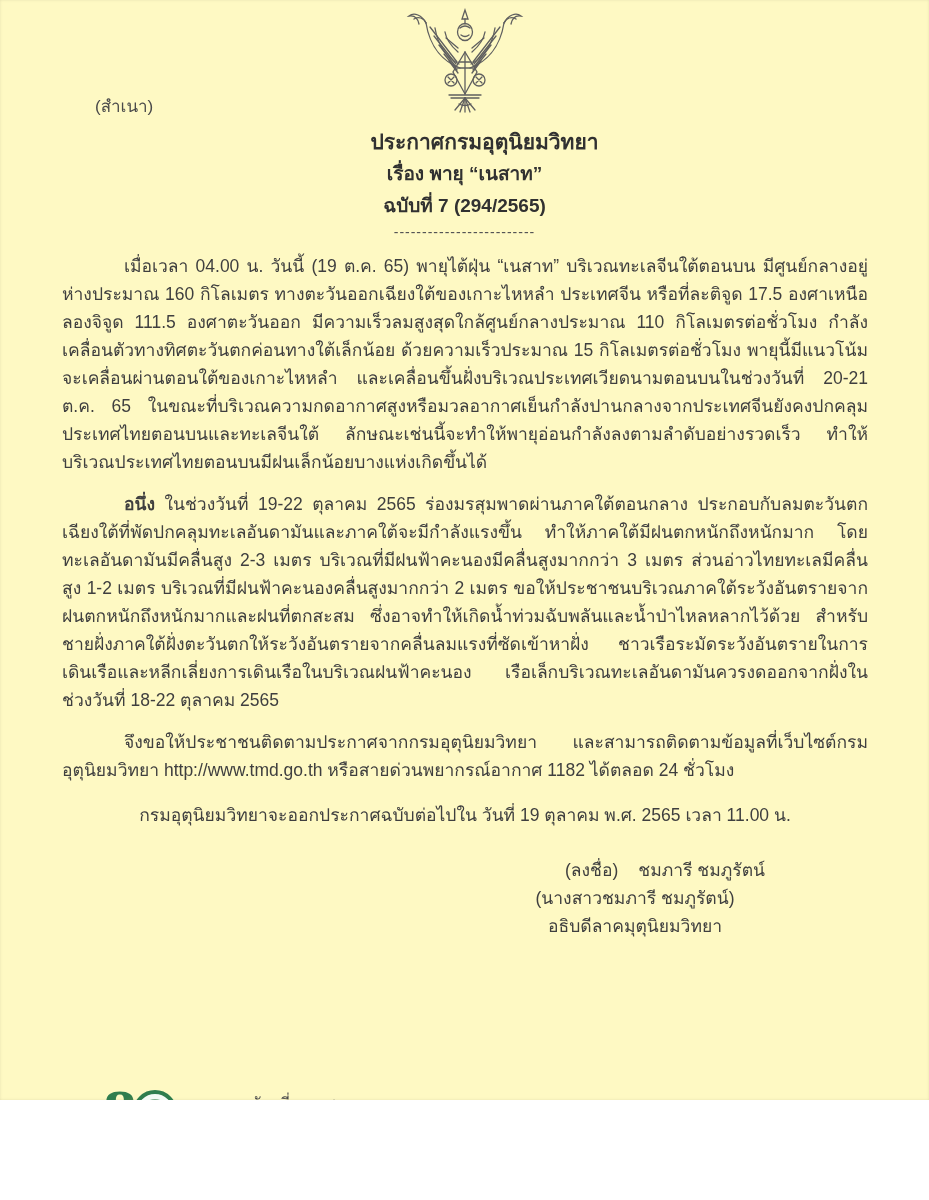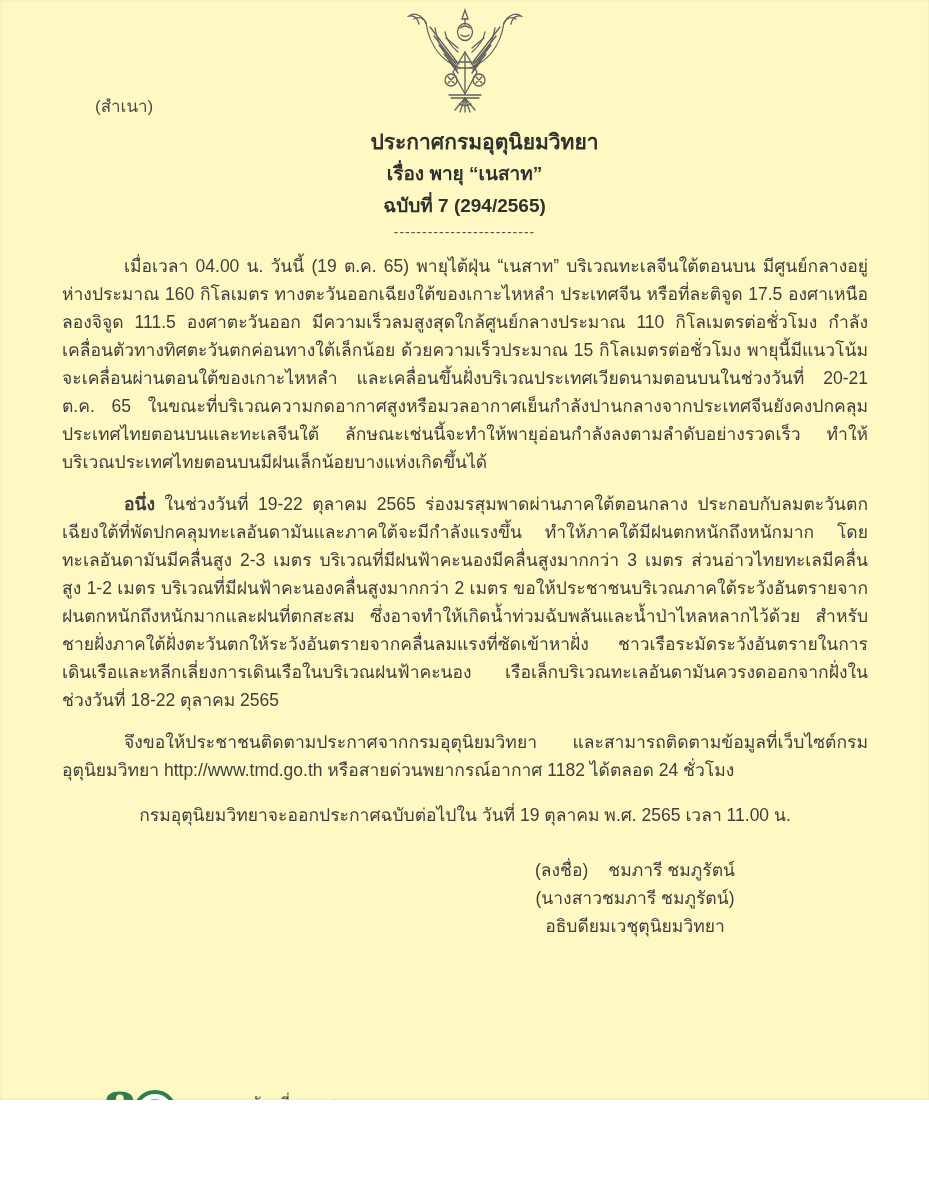--- a/index.html
+++ b/index.html
@@ -36,21 +36,21 @@
   .lead-bold{font-weight:bold;}
   .issued{
     margin-top:16px;text-align:center;text-indent:0;
     line-height:30px;
   }
   .issued div{text-indent:0;}
   .sign-block{
     width:260px;margin:26px 0 0 443px;
     line-height:28px;color:#3f3f3f;
   }
-  .sign-block .sig-line1{text-align:center;margin-top:18px;}
+  .sign-block .sig-line1{text-align:right;margin-top:18px;}
   .sign-block .sig-name{margin-left:20px;}
   .sign-block .sig-line2,.sign-block .sig-line3{text-align:center;}
   .cert-block{
     position:absolute;left:95px;top:958px;
     font-size:16.5px;line-height:26px;color:#454545;
   }
   .cert-sig{display:block;margin:-4px 0 -6px 2px;}
   .footer-logo{
     position:absolute;left:80px;top:1086px;width:120px;text-align:center;
   }
@@ -164,21 +164,21 @@
     <p><span class="lead-bold">อนึ่ง</span><span> ในช่วงวันที่ 19-22 ตุลาคม 2565 ร่องมรสุมพาดผ่านภาคใต้ตอนกลาง ประกอบกับลมตะวันตกเฉียงใต้ที่พัดปกคลุมทะเลอันดามันและภาคใต้จะมีกำลังแรงขึ้น ทำให้ภาคใต้มีฝนตกหนักถึงหนักมาก โดยทะเลอันดามันมีคลื่นสูง 2-3 เมตร บริเวณที่มีฝนฟ้าคะนองมีคลื่นสูงมากกว่า 3 เมตร ส่วนอ่าวไทยทะเลมีคลื่นสูง 1-2 เมตร บริเวณที่มีฝนฟ้าคะนองคลื่นสูงมากกว่า 2 เมตร ขอให้ประชาชนบริเวณภาคใต้ระวังอันตรายจากฝนตกหนักถึงหนักมากและฝนที่ตกสะสม ซึ่งอาจทำให้เกิดน้ำท่วมฉับพลันและน้ำป่าไหลหลากไว้ด้วย สำหรับชายฝั่งภาคใต้ฝั่งตะวันตกให้ระวังอันตรายจากคลื่นลมแรงที่ซัดเข้าหาฝั่ง ชาวเรือระมัดระวังอันตรายในการเดินเรือและหลีกเลี่ยงการเดินเรือในบริเวณฝนฟ้าคะนอง เรือเล็กบริเวณทะเลอันดามันควรงดออกจากฝั่งในช่วงวันที่ 18-22 ตุลาคม 2565</span></p>
     <p>จึงขอให้ประชาชนติดตามประกาศจากกรมอุตุนิยมวิทยา และสามารถติดตามข้อมูลที่เว็บไซต์กรมอุตุนิยมวิทยา http://www.tmd.go.th หรือสายด่วนพยากรณ์อากาศ 1182 ได้ตลอด 24 ชั่วโมง</p>
 
     <div class="issued">
       <div>กรมอุตุนิยมวิทยาจะออกประกาศฉบับต่อไปใน วันที่ 19 ตุลาคม พ.ศ. 2565 เวลา 11.00 น.</div>
     </div>
 
     <div class="sign-block">
       <div class="sig-line1"><span>(ลงชื่อ)</span><span class="sig-name">ชมภารี ชมภูรัตน์</span></div>
       <div class="sig-line2">(นางสาวชมภารี ชมภูรัตน์)</div>
-      <div class="sig-line3">อธิบดียมเวชุตุนิยมวิทยา</div>
+      <div class="sig-line3">อธิบดีลาคมุตุนิยมวิทยา</div>
     </div>
   </div>
 
 
   <div class="footer-logo">
     <div class="logo-row">
       <span class="logo-eight">8</span>
       <span class="logo-zero">
         <span class="logo-seal">♣</span>
       </span>

